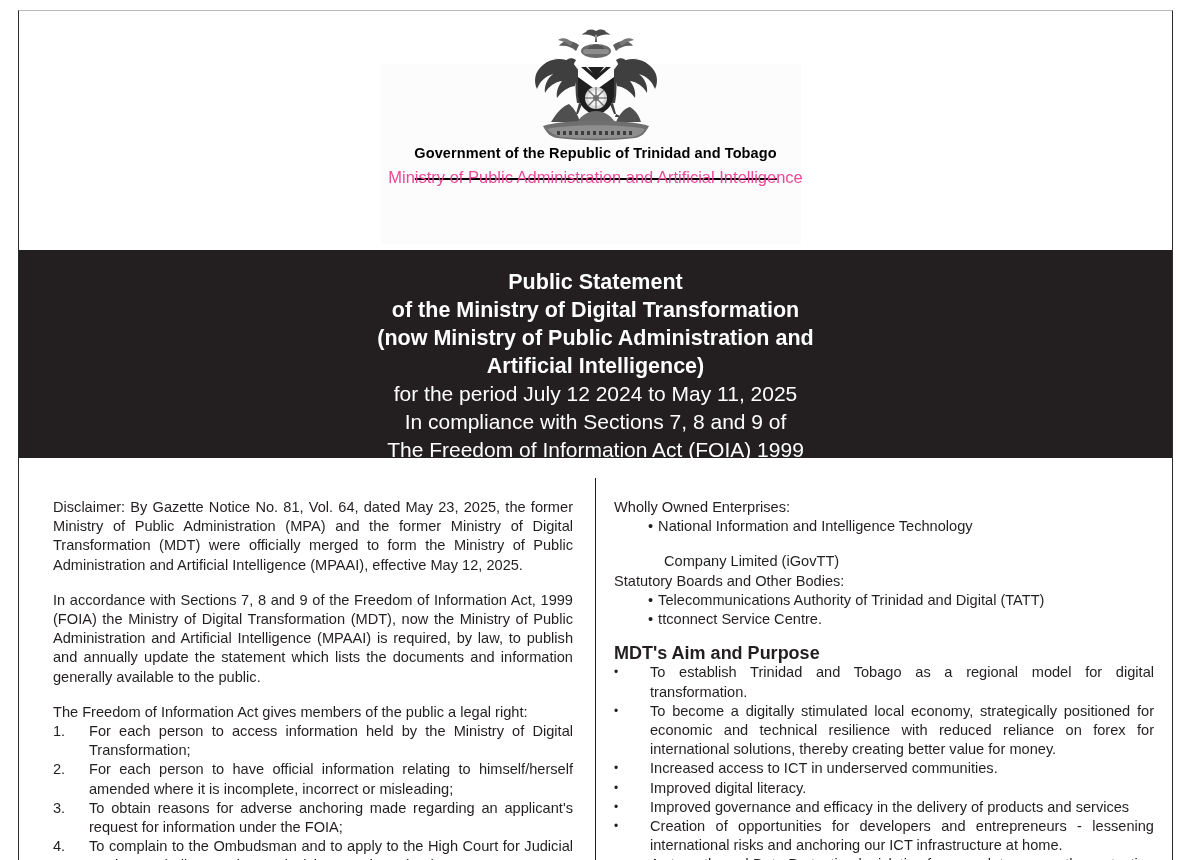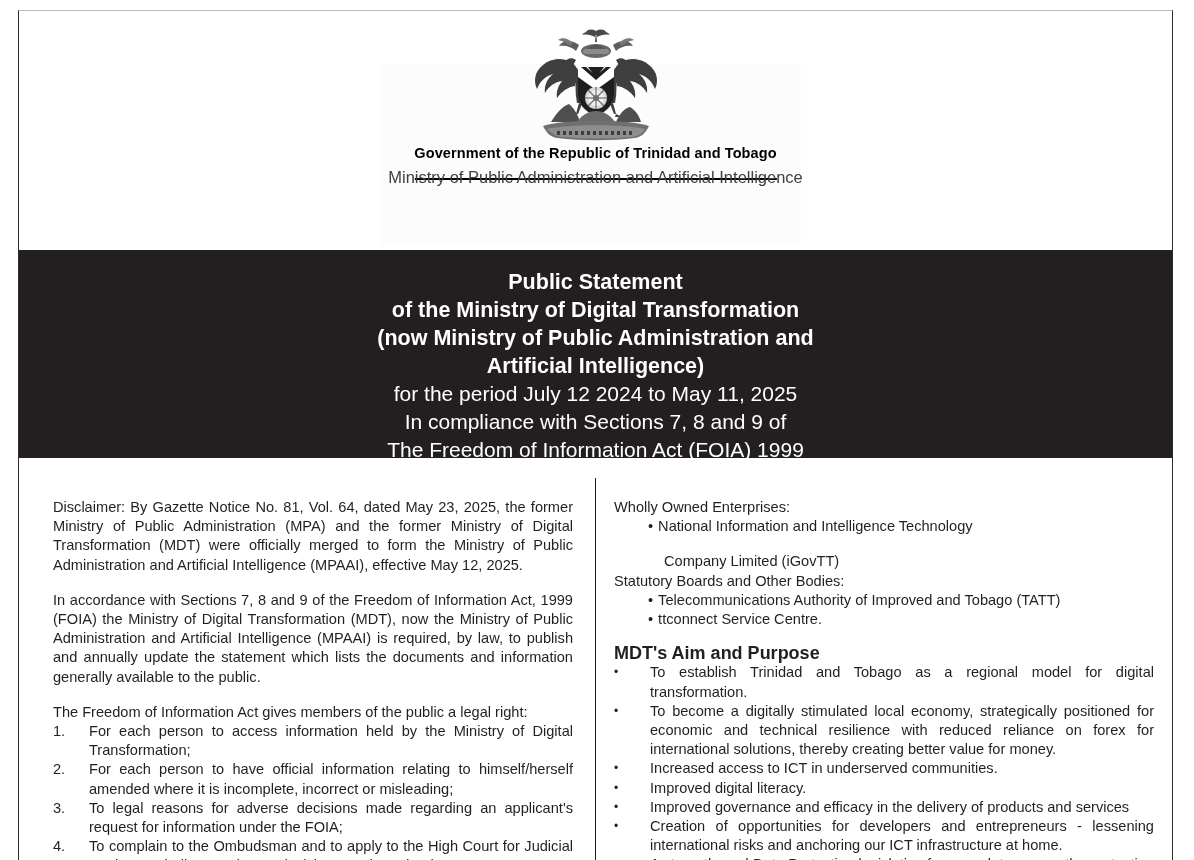--- a/index.html
+++ b/index.html
@@ -68,21 +68,21 @@
     padding-bottom: 17px;
     border-bottom: 2px solid #000;
   }
   .ministry-line {
     position: absolute;
     left: 50%;
     top: 157px;
     transform: translateX(-50%);
     font-size: 16.5px;
     white-space: nowrap;
-    color: #404040;
+    color: #ec4899;
   }
 
   
   .banner {
     position: absolute;
     left: 0px;
     top: 239px;
     width: 1153px;
     height: 208px;
     background: #231f20;
@@ -314,40 +314,40 @@
         <li>
           <span class="marker">1.</span>
           <span class="content">For each person to access information held by the Ministry of Digital Transformation;</span>
         </li>
         <li>
           <span class="marker">2.</span>
           <span class="content">For each person to have official information relating to himself/herself amended where it is incomplete, incorrect or misleading;</span>
         </li>
         <li>
           <span class="marker">3.</span>
-          <span class="content">To legal reasons for adverse decisions made regarding an applicant's request for information under the FOIA;</span>
+          <span class="content">To obtain reasons for adverse anchoring made regarding an applicant's request for information under the FOIA;</span>
         </li>
         <li>
           <span class="marker">4.</span>
           <span class="content">To complain to the Ombudsman and to apply to the High Court for Judicial Review to challenge adverse decisions made under the FOIA.</span>
         </li>
       </ol>
     </div>
 
     <div class="col col-right">
 
       <p class="grp-head">Wholly Owned Enterprises:</p>
       <ul class="sub-bullets">
         <li><span class="b-dot">•</span><span>National Information and Intelligence Technology</span></li>
         <li class="cont"><span>Company Limited (iGovTT)</span></li>
       </ul>
 
       <p class="grp-head">Statutory Boards and Other Bodies:</p>
       <ul class="sub-bullets">
-        <li><span class="b-dot">•</span><span>Telecommunications Authority of Improved and Tobago (TATT)</span></li>
+        <li><span class="b-dot">•</span><span>Telecommunications Authority of Trinidad and Digital (TATT)</span></li>
         <li><span class="b-dot">•</span><span>ttconnect Service Centre.</span></li>
       </ul>
 
       <p class="aim-head">MDT's Aim and Purpose</p>
 
       <ul class="aim-list">
         <li>
           <span class="marker">•</span>
           <span class="content">To establish Trinidad and Tobago as a regional model for digital transformation.</span>
         </li>

